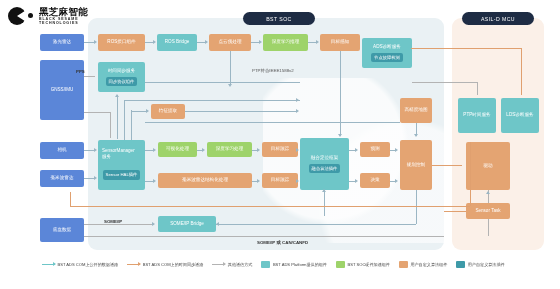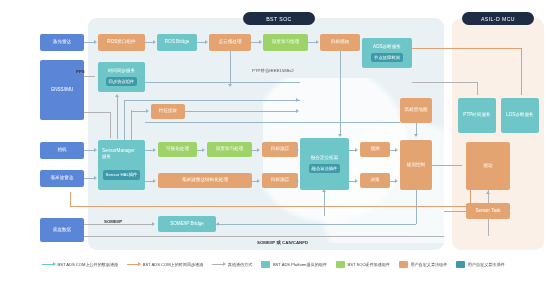--- a/index.html
+++ b/index.html
@@ -100,20 +100,31 @@
     border-left: 3.5px solid currentColor; border-top: 2.5px solid transparent; border-bottom: 2.5px solid transparent;
   }
   .lg-sw { width: 9px; height: 7px; border-radius: 1px; }
   .lg-tx { font-size: 4.1px; color: #444; white-space: nowrap; }
 </style>
 </head>
 <body>
 
 <div id="root">
 
+  <div class="logo">
+    <div class="logo-mark">
+      <div class="logo-pac"></div>
+      <div class="logo-dot"></div>
+    </div>
+    <div class="logo-txt">
+      <div class="logo-cn">黑芝麻智能</div>
+      <div class="logo-en1">BLACK SESAME</div>
+      <div class="logo-en2">TECHNOLOGIES</div>
+    </div>
+  </div>
 
   <div class="panel panel-soc">
     <div class="swoosh"></div>
   </div>
   <div class="panel panel-mcu"></div>
   <div class="tab tab-soc">BST SOC</div>
   <div class="tab tab-mcu">ASIL-D MCU</div>
 
   <div class="box b-blue" style="left:40px;top:34px;width:44px;height:17px">
     <span class="title">激光雷达</span>

